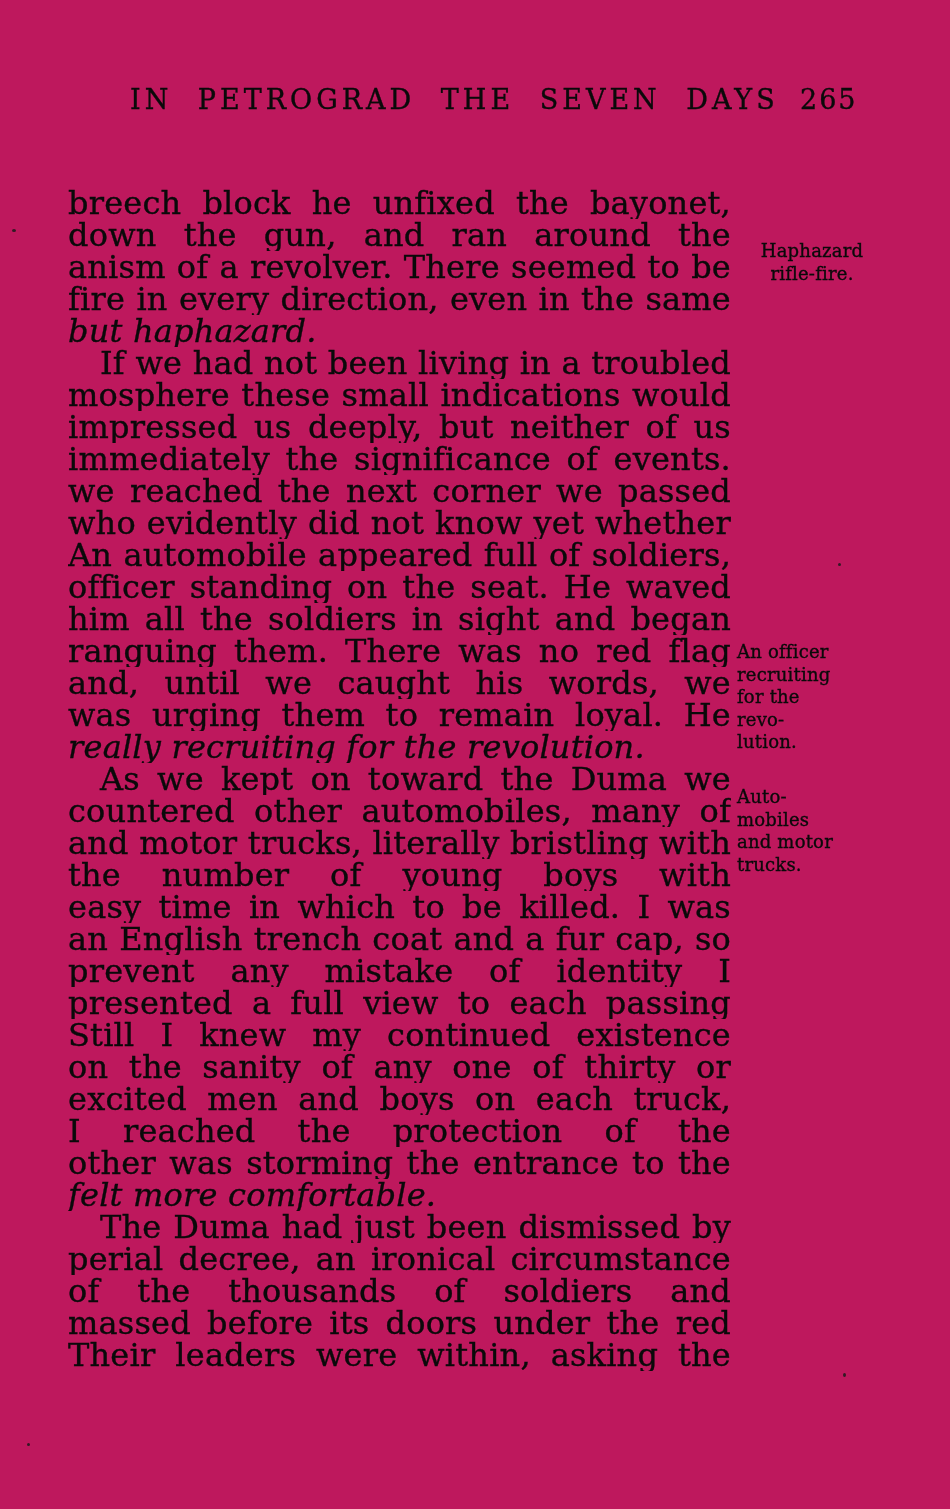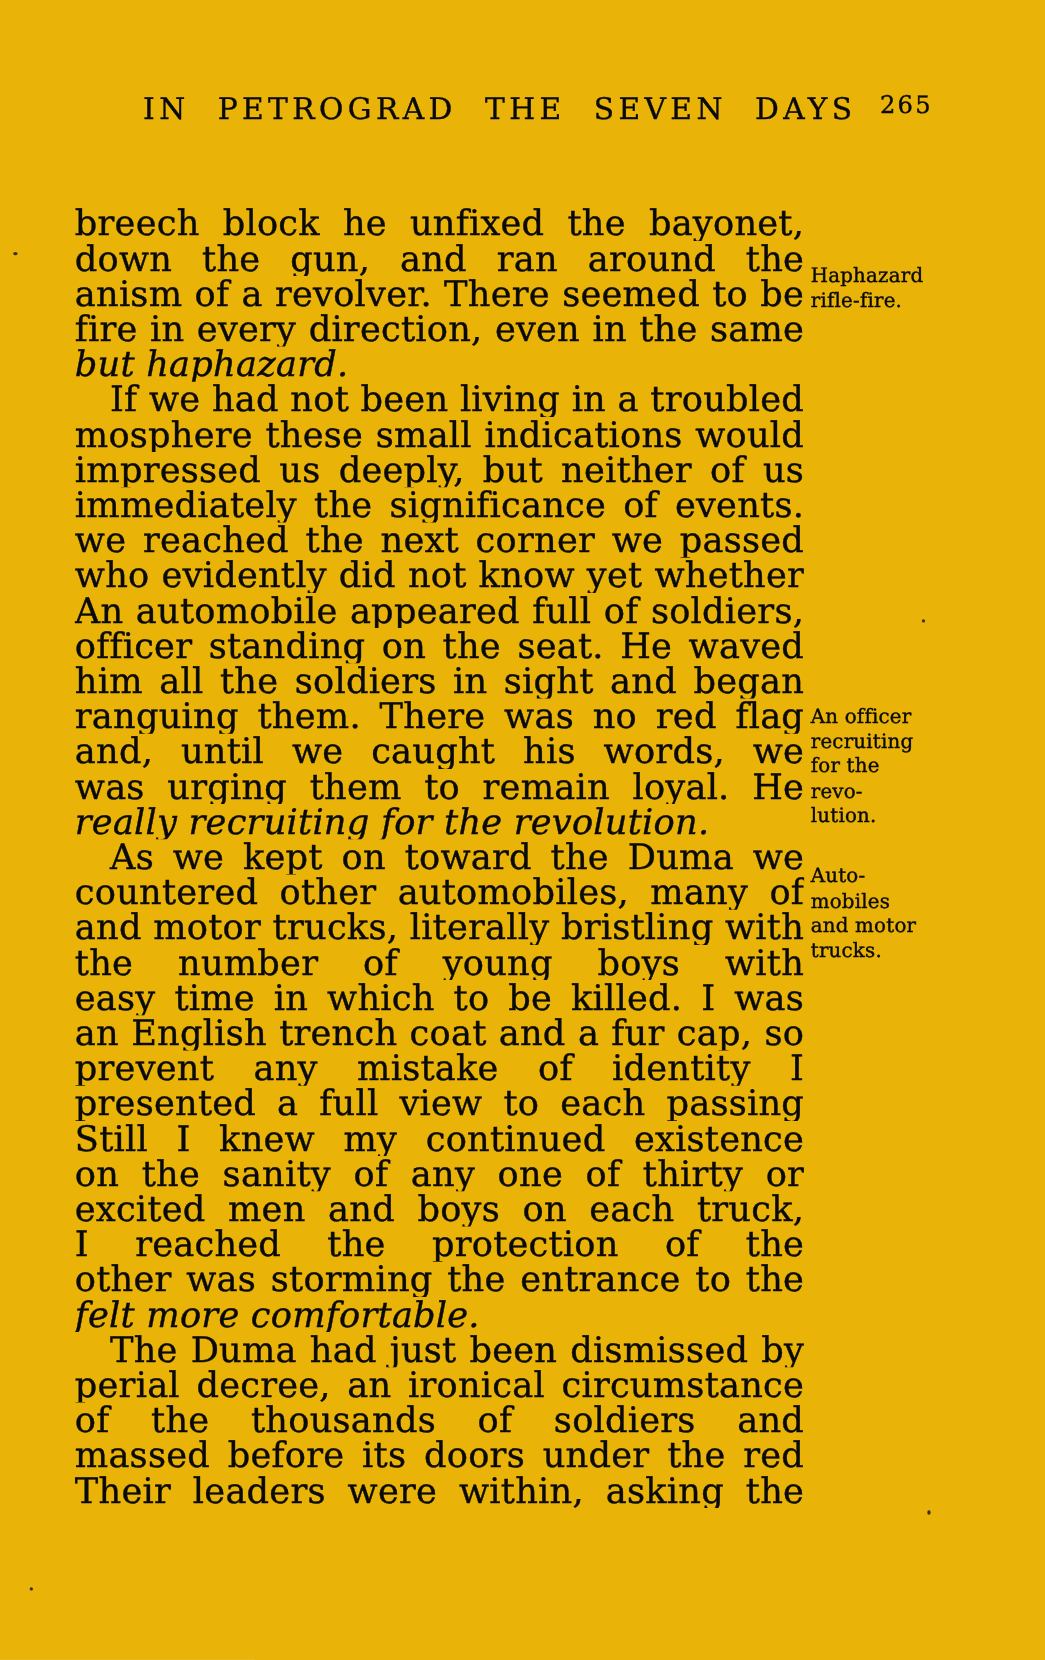--- a/index.html
+++ b/index.html
@@ -1,21 +1,21 @@
 <!DOCTYPE html>
 <html><head>
 <meta charset="utf-8">
 <style>
   html, body { margin: 0; padding: 0; background: #e8e8e4; }
   .page {
     position: relative;
     width: 950px;
     height: 1509px;
     margin: 0 auto;
-    background: #eab308;
+    background: #be185d;
     overflow: hidden;
     font-family: "DejaVu Serif", serif;
     color: #0a0a0a;
     -webkit-text-stroke: 0.35px #0a0a0a;
   }
 
   
   .running-head {
     position: absolute;
     top: 84px;
@@ -29,21 +29,21 @@
     top: 0;
     font-size: 27px;
     letter-spacing: 4px;
     word-spacing: 13px;
     white-space: nowrap;
   }
   .head-page-num {
     position: absolute;
     left: 800px;
     top: 0;
-    font-size: 22px;
+    font-size: 27px;
     letter-spacing: 2px;
   }
 
   
   .body-text {
     position: absolute;
     left: 68px;
     top: 144px;
     width: 663px;
     font-size: 32px;
@@ -64,21 +64,21 @@
   
   .margin-note {
     position: absolute;
     left: 737px;
     width: 150px;
     font-size: 18px;
     line-height: 22.5px;
     letter-spacing: 0.2px;
   }
   .margin-note .note-line { white-space: nowrap; }
-  .note-0 { top: 240px; }
+  .note-0 { top: 240px; text-align: center; }
   .note-1 { top: 641px; }
   .note-2 { top: 786px; }
 
   
   .speck {
     position: absolute;
     background: #1a1a1a;
     border-radius: 50%;
     opacity: 0.85;
   }

